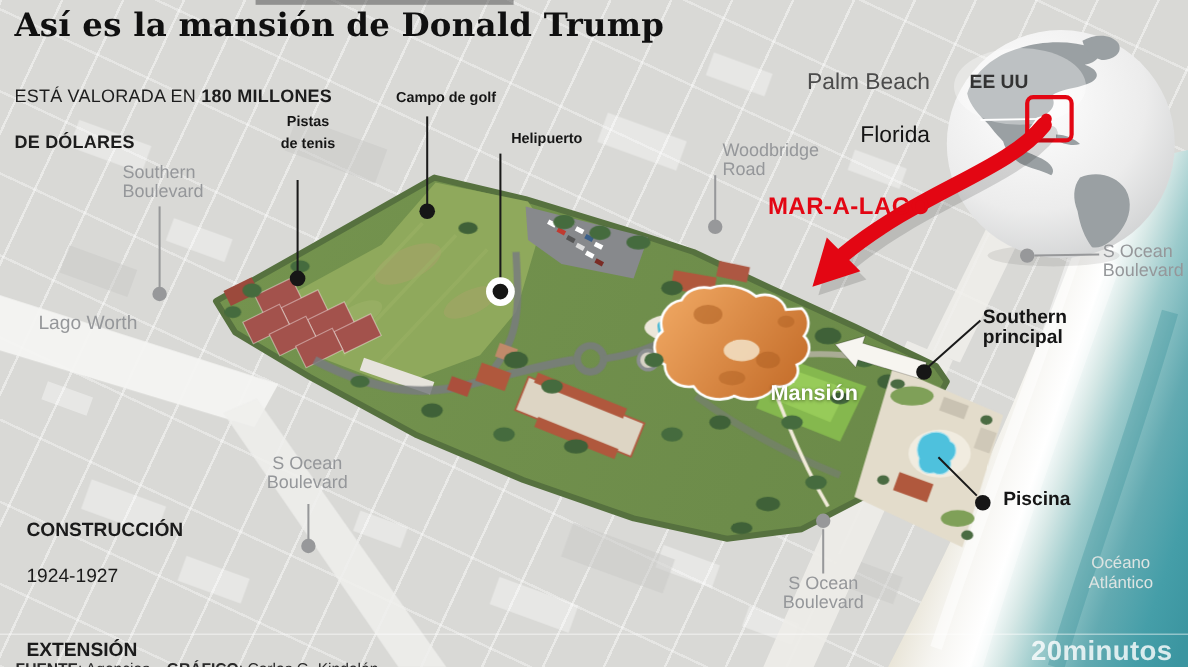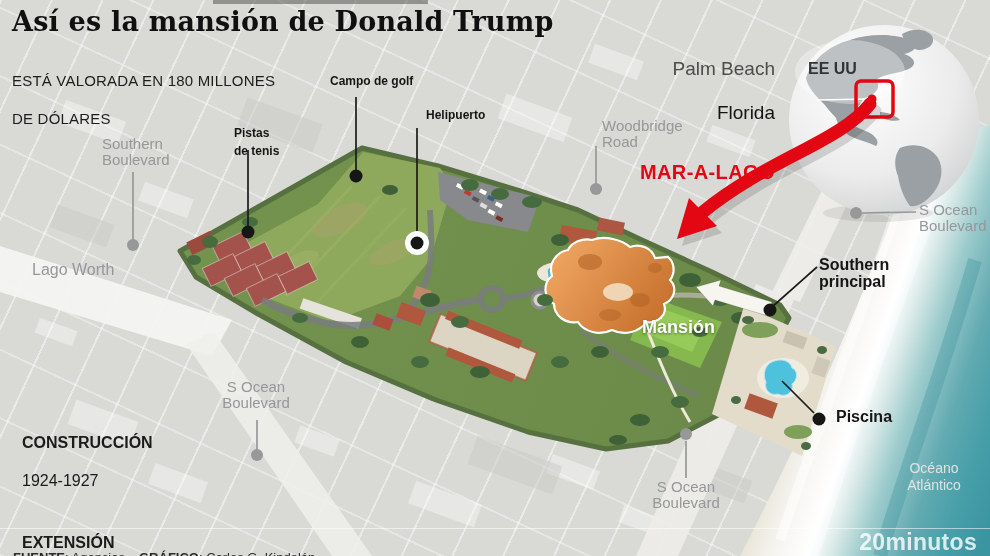--- a/index.html
+++ b/index.html
@@ -8,21 +8,21 @@
     font-family:"Liberation Sans",sans-serif;
     background:
       repeating-linear-gradient(115deg, rgba(255,255,255,.45) 0 2px, rgba(255,255,255,0) 2px 46px),
       repeating-linear-gradient(25deg, rgba(255,255,255,.35) 0 2px, rgba(255,255,255,0) 2px 62px),
       #d9d9d6;
   }
   .scene{position:absolute;left:0;top:0;}
   .lbl{position:absolute;pointer-events:none;white-space:pre-line;}
   .title{font-family:"DejaVu Serif","Liberation Serif",serif;font-weight:700;font-size:27px;color:#101010;letter-spacing:.2px;}
   .sub{font-size:15px;color:#1d1d1d;line-height:19px;letter-spacing:.2px;}
-  .sub b{font-weight:400;}
+  .sub b{font-weight:700;}
   .black-label{font-weight:700;font-size:12px;color:#151515;line-height:18px;}
   .black-label.sm{font-size:16px;line-height:17px;}
   .gray-label{font-size:15px;color:#95979a;line-height:16px;}
   .locator{text-align:right;line-height:22px;}
   .locator .city{font-size:19px;color:#4c4c4c;}
   .locator .region{font-size:19px;font-weight:400;color:#141414;}
   .locator .estate{font-size:20px;font-weight:700;color:var(--accent-red,#e30613);letter-spacing:.4px;margin-top:15px;}
   .eeuu{font-weight:700;font-size:16px;color:#333;}
   .mansion-label{font-weight:700;font-size:18px;color:#fff;text-shadow:0 1px 3px rgba(0,0,0,.45);}
   .ocean-label{font-size:14px;color:#dde4e2;text-align:center;line-height:17px;}
@@ -301,21 +301,21 @@
   </svg>
 
   <div class="lbl title" style="left:12px;top:6px;">Así es la mansión de Donald Trump</div>
 
   <div class="lbl sub" style="left:12px;top:52px;">
     <span>ESTÁ VALORADA EN </span><b>180 MILLONES</b><br>
     <b>DE DÓLARES</b>
   </div>
 
   <div class="lbl black-label" style="left:330px;top:72px;">Campo de golf</div>
-  <div class="lbl black-label" style="left:234px;top:124px;">Pistas
+  <div class="lbl black-label" style="left:234px;top:92px;text-align:center;">Pistas
 de tenis</div>
   <div class="lbl black-label" style="left:426px;top:106px;">Helipuerto</div>
 
   <div class="lbl locator" style="left:600px;top:36px;width:175px;">
     <div class="city">Palm Beach</div>
     <div class="region">Florida</div>
     <div class="estate">MAR-A-LAGO</div>
   </div>
   <div class="lbl eeuu" style="left:808px;top:60px;">EE UU</div>
 

